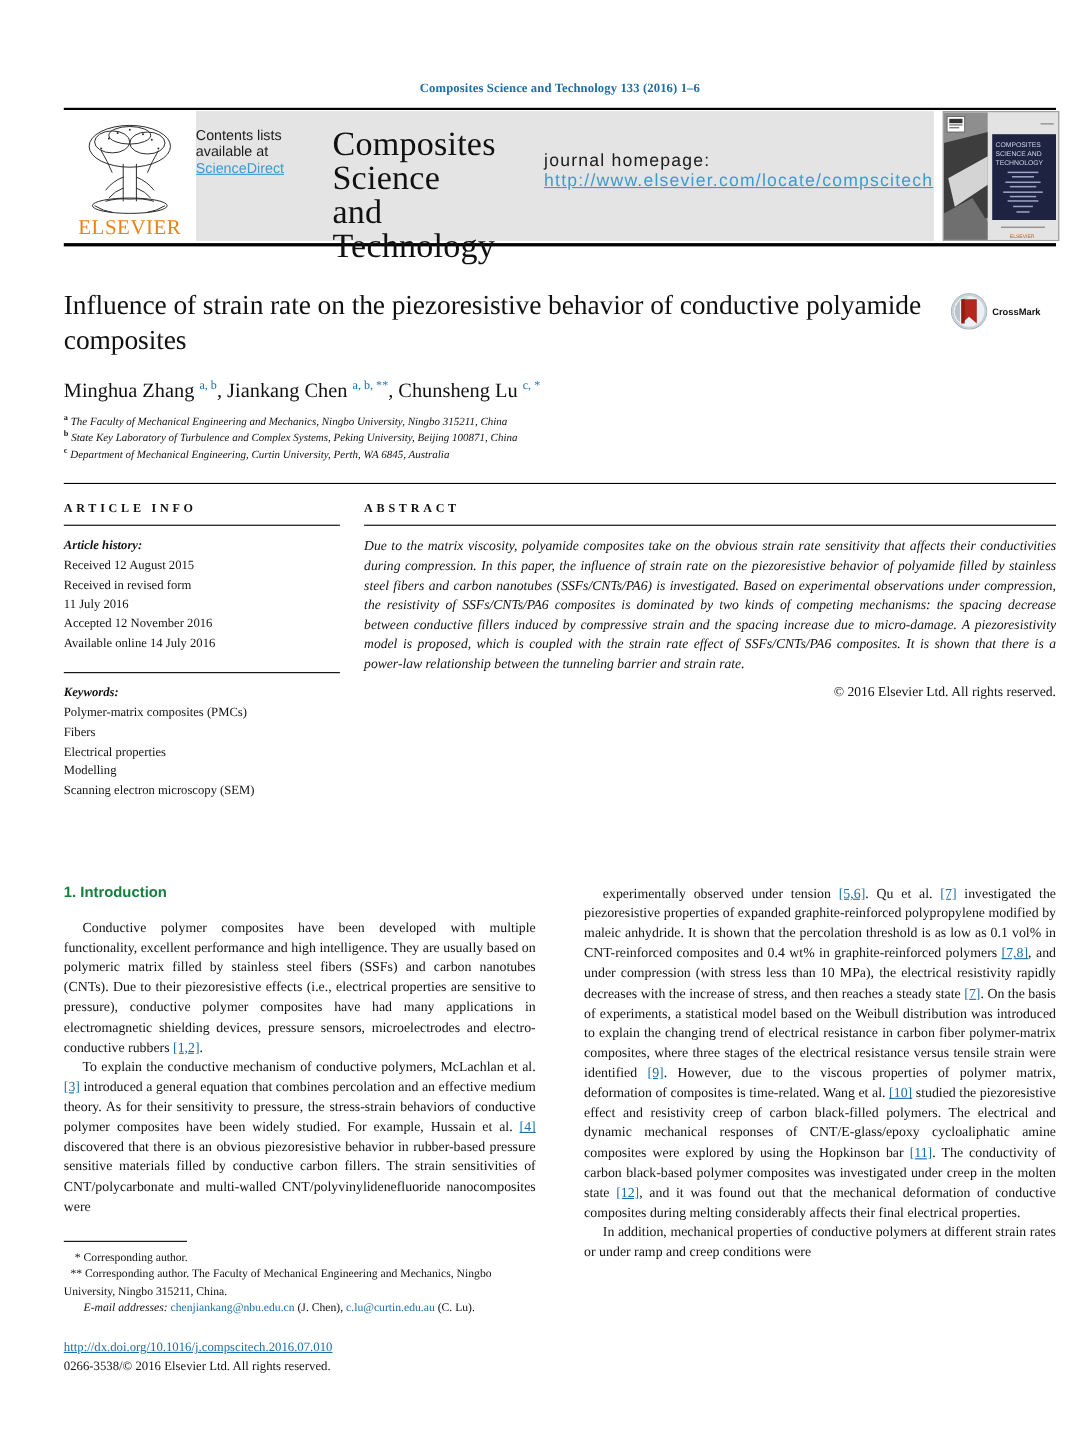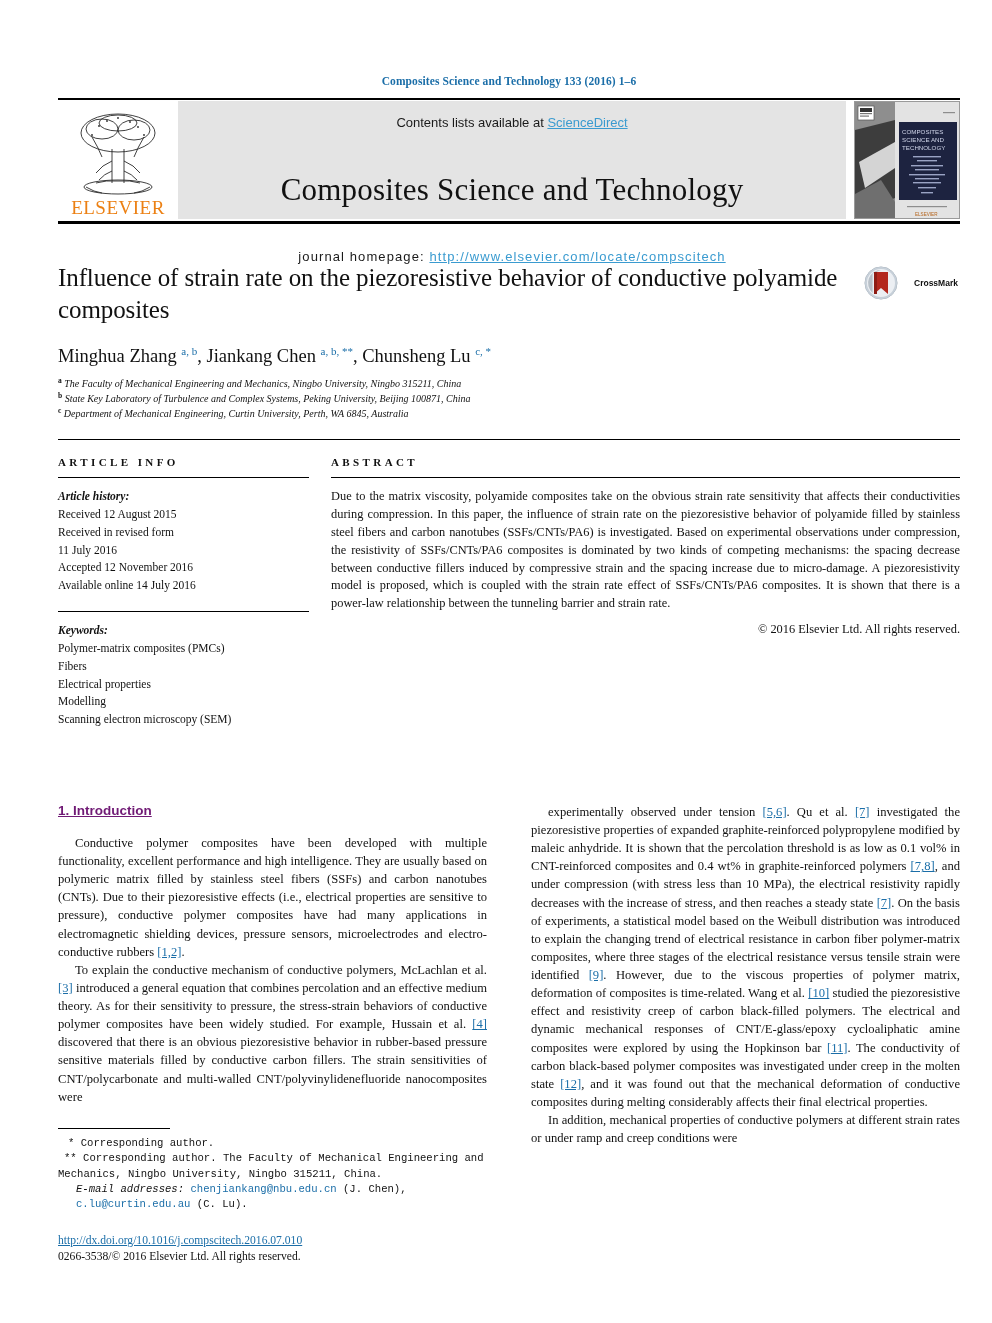--- a/index.html
+++ b/index.html
@@ -69,22 +69,21 @@
     font-size: 19px;
     letter-spacing: 0.5px;
     color: #ec8013;
     font-weight: normal;
     line-height: 1;
   }
   .masthead-center {
     flex: 1 1 auto;
     background: #e4e4e4;
     display: flex;
-    flex-direction: column;
-    align-items: center;
+    flex-direction: row;
     justify-content: space-between;
     padding: 14px 0 14px 0;
     box-sizing: border-box;
     gap: 44px;
   }
   .contents-line {
     font-family: "Liberation Sans", sans-serif;
     font-size: 13px;
     color: #1a1a1a;
   }
@@ -93,23 +92,24 @@
   }
   .journal-title {
     font-family: "Liberation Serif", serif;
     font-size: 31px;
     color: #111;
     letter-spacing: 0.2px;
     line-height: 1;
   }
   .homepage-line {
     font-family: "Liberation Sans", sans-serif;
-    font-size: 13px;
+    font-size: 16px;
     letter-spacing: 1.1px;
     color: #1a1a1a;
+    margin-top: 23px;
   }
   .homepage-line .url {
     color: #3a9bd0;
   }
   .cover-thumb {
     flex: 0 0 104px;
     width: 104px;
     margin-left: 8px;
     border: 1px solid #9a9a9a;
     background: #cfcfcf;
@@ -139,21 +139,21 @@
     line-height: 1.26;
     margin: 0;
     color: #111;
     letter-spacing: -0.1px;
   }
   .crossmark {
     flex: 0 0 96px;
     width: 96px;
     display: flex;
     align-items: center;
-    gap: 16px;
+    gap: 4px;
     padding-top: 4px;
   }
   .crossmark-label {
     font-family: "Liberation Sans", sans-serif;
     font-size: 8.5px;
     font-weight: bold;
     color: #111;
   }
 
   .authors {
@@ -231,20 +231,21 @@
     border-top: 1.6px solid #000;
     margin: 16px 0 10px 0;
   }
   .abstract-body {
     font-family: "Liberation Serif", serif;
     font-size: 12.4px;
     line-height: 1.44;
     text-align: justify;
     color: #111;
     margin: 0;
+    font-style: italic;
   }
   .copyright-line {
     font-family: "Liberation Serif", serif;
     font-size: 12.4px;
     text-align: right;
     margin-top: 9px;
     color: #111;
   }
 
   
@@ -256,22 +257,21 @@
   .body-col {
     flex: 1 1 0;
     min-width: 0;
     position: relative;
   }
   h2.section-title {
     font-family: "Liberation Sans", sans-serif;
     font-size: 13.5px;
     font-weight: bold;
     margin: 0 0 16px 0;
-    color: #701a75;
-    text-decoration: underline;
+    color: #15803d;
   }
   p.body-p {
     font-family: "Liberation Serif", serif;
     font-size: 12.6px;
     line-height: 1.44;
     text-align: justify;
     text-indent: 17px;
     margin: 0;
     color: #111;
     hyphens: auto;
@@ -283,21 +283,21 @@
   
   .footnote-area {
     margin-top: 22px;
   }
   .footnote-rule {
     border-top: 1px solid #000;
     width: 112px;
     margin-bottom: 7px;
   }
   .footnote {
-    font-family: Liberation Mono, monospace;
+    font-family: Liberation Serif, serif;
     font-size: 10.6px;
     line-height: 1.45;
     color: #111;
   }
   .footnote .emaillabel { font-style: italic; }
   .footnote a, .link {
     color: #1b6ea8;
     text-decoration: none;
   }
 

